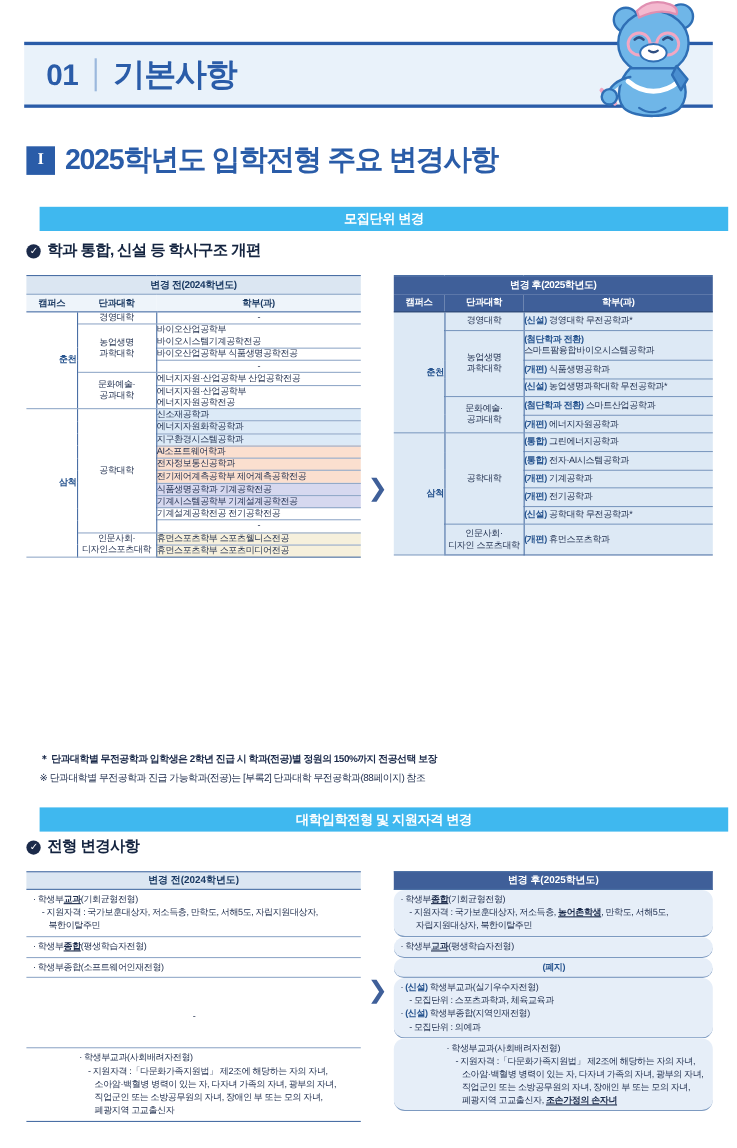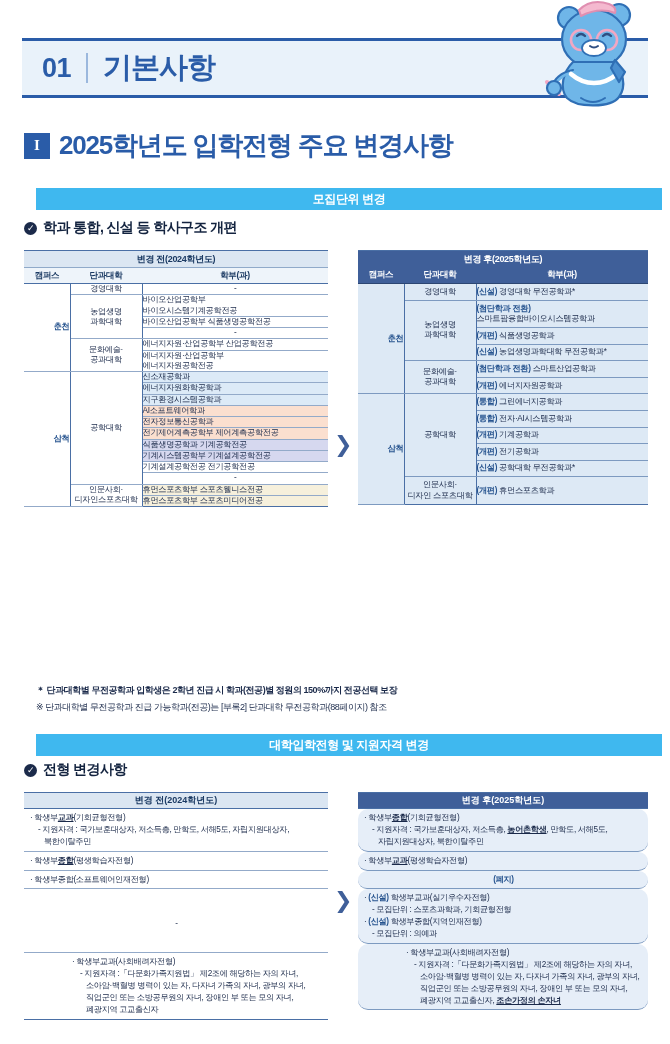--- a/index.html
+++ b/index.html
@@ -392,18 +392,18 @@
         </div>
         <div class="pblock last-block"><span class="">· 학생부교과(사회배려자전형)</span><span class="indent"> - 지원자격 :「다문화가족지원법」 제2조에 해당하는 자의 자녀,</span><span class="indent2">소아암·백혈병 병력이 있는 자, 다자녀 가족의 자녀, 광부의 자녀,</span><span class="indent2">직업군인 또는 소방공무원의 자녀, 장애인 부 또는 모의 자녀,</span><span class="indent2">폐광지역 고교출신자</span></div>
       </div>
   </div>
   <div class="panel" id="panel-after">
     <div class="panel-head">변경 후(2025학년도)</div>
     <div id="pb-after">
         <div class="pblock"><span class="">· 학생부<span class="u">종합</span>(기회균형전형)</span><span class="indent"> - 지원자격 : 국가보훈대상자, 저소득층, <span class="u">농어촌학생</span>, 만학도, 서해5도,</span><span class="indent2">자립지원대상자, 북한이탈주민</span></div>
         <div class="pblock"><span class="">· 학생부<span class="u">교과</span>(평생학습자전형)</span></div>
         <div class="pblock center"><span class=""><span class="tag">(폐지)</span></span></div>
-        <div class="pblock"><span class="">· <span class="tag">(신설)</span> 학생부교과(실기우수자전형)</span><span class="indent"> - 모집단위 : 스포츠과학과, 기회균형전형</span><span class="">· <span class="tag">(신설)</span> 학생부종합(지역인재전형)</span><span class="indent"> - 모집단위 : 의예과</span></div>
+        <div class="pblock"><span class="">· <span class="tag">(신설)</span> 학생부교과(실기우수자전형)</span><span class="indent"> - 모집단위 : 스포츠과학과, 체육교육과</span><span class="">· <span class="tag">(신설)</span> 학생부종합(지역인재전형)</span><span class="indent"> - 모집단위 : 의예과</span></div>
         <div class="pblock last-block"><span class="">· 학생부교과(사회배려자전형)</span><span class="indent"> - 지원자격 :「다문화가족지원법」 제2조에 해당하는 자의 자녀,</span><span class="indent2">소아암·백혈병 병력이 있는 자, 다자녀 가족의 자녀, 광부의 자녀,</span><span class="indent2">직업군인 또는 소방공무원의 자녀, 장애인 부 또는 모의 자녀,</span><span class="indent2">폐광지역 고교출신자, <span class="u">조손가정의 손자녀</span></span></div>
       </div>
   </div>
 
 </div>
 
 </body></html>

